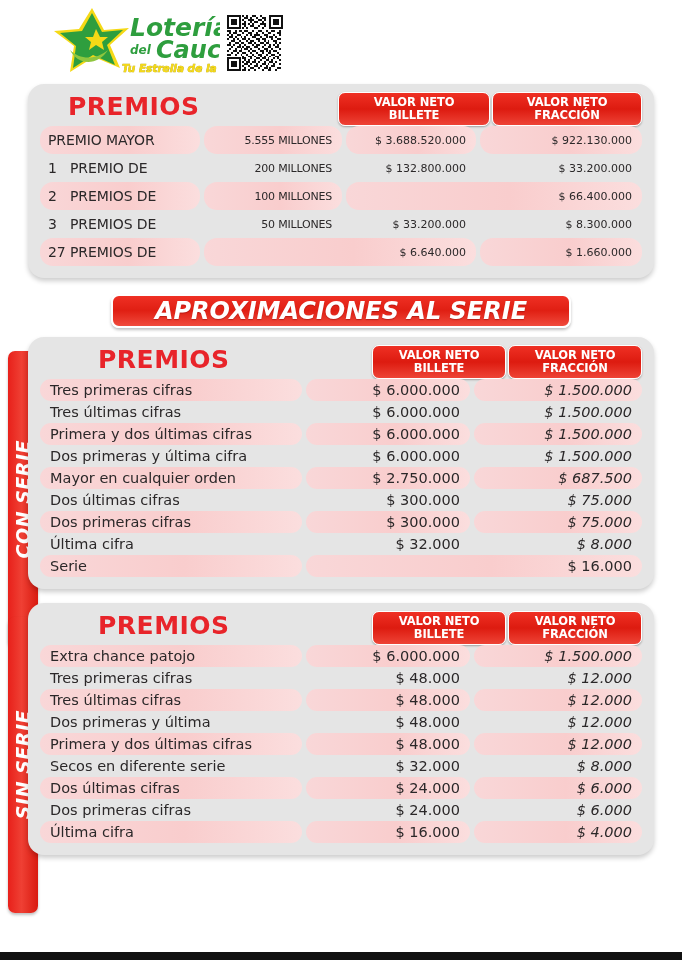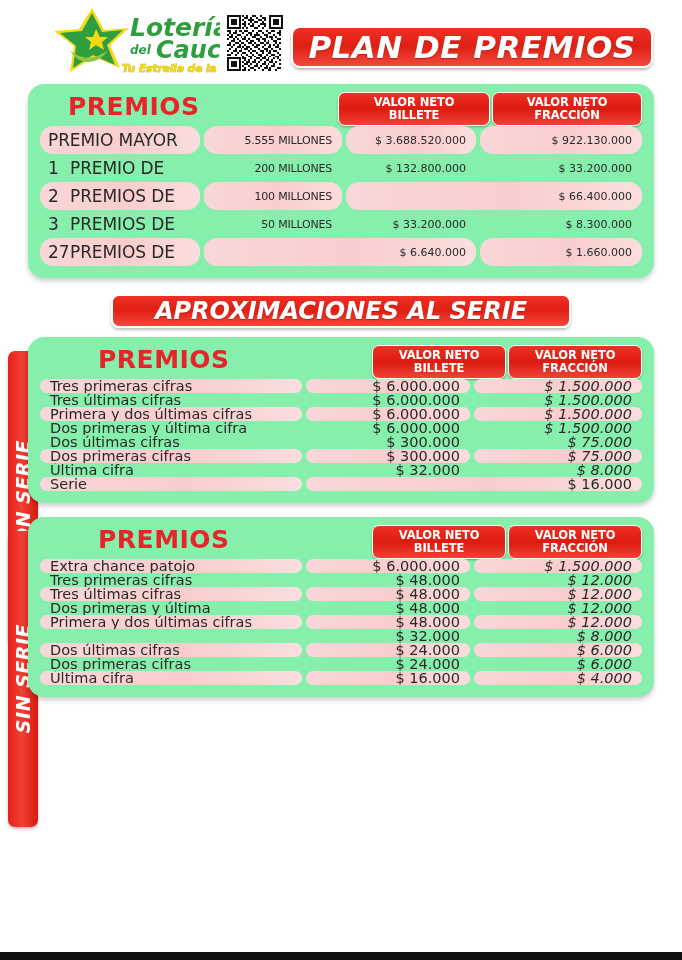--- a/index.html
+++ b/index.html
@@ -86,21 +86,21 @@
     font-size: 24px;
     color: #ffffff;
     text-shadow: 0 1px 1px rgba(120,0,0,.4);
     white-space: nowrap;
   }
 
   
   .card {
     position: relative;
     margin: 0 28px;
-    background: #86efac;
+    background: #e5e5e5;
     border-radius: 16px;
     box-shadow: 0 3px 5px rgba(0,0,0,.20);
     padding: 8px 12px 12px 12px;
     box-sizing: border-box;
   }
 
   .card-head {
     display: flex;
     align-items: flex-start;
     height: 34px;
@@ -157,21 +157,21 @@
     white-space: nowrap;
     overflow: hidden;
   }
   .row.alt .cell.fill {
     background: linear-gradient(90deg,#f9d7d8 0%, #f9cdcd 55%, #fbdede 100%);
   }
 
   
   .t1 .cell.c1 {
     flex: 0 0 160px;
-    font-size: 17px;
+    font-size: 14px;
     letter-spacing: -0.1px;
     padding: 12px 8px;
     justify-content: flex-start;
   }
   .t1 .cell.c1 .cnt {
     display: inline-block;
     width: 22px;
     text-align: left;
   }
   .t1 .cell.c2 { flex: 0 0 138px; justify-content: flex-end; letter-spacing:-0.2px;}
@@ -180,21 +180,21 @@
   .t1 .cell { font-size: 11px; }
   .t1 .row { height: 28px; }
   .t1 .premios-title { padding-left: 28px; }
   .t1 .badge { width: 152px; }
   .t1 .badge:last-child { width: 150px; }
 
   
   .t2 .cell.c1 { flex: 0 0 262px; justify-content: flex-start; }
   .t2 .cell.c2 { flex: 1 1 auto;  justify-content: flex-end; }
   .t2 .cell.c3 { flex: 0 0 168px; justify-content: flex-end; font-style: italic; }
-  .t2 .row { height: 14px; }
+  .t2 .row { height: 22px; }
   .t2 .badge { width: 134px; }
   .t2 .premios-title { padding-left: 58px; }
 
   
   .side-tab {
     position: absolute;
     left: 8px;
     width: 30px;
     border-radius: 7px;
     background: linear-gradient(90deg,#e8201a 0%, #ef4034 45%, #d91a10 100%);
@@ -458,23 +458,20 @@
         <rect x="8" y="28" width="2" height="1"></rect>
           <rect x="11" y="28" width="1" height="1"></rect>
         <rect x="14" y="28" width="1" height="1"></rect>
           <rect x="18" y="28" width="1" height="1"></rect>
         <rect x="21" y="28" width="2" height="1"></rect>
           <rect x="25" y="28" width="1" height="1"></rect>
       </g>
     </svg>
   </div>
 
-  <div class="title-banner">
-    <span>PLAN DE PREMIOS</span>
-  </div>
 </div>
 
 <div class="card t1">
   <div class="card-head">
     <div class="premios-title">PREMIOS</div>
     <div class="head-badges">
       <div class="badge">
         <span>VALOR NETO</span>
         <span class="l2">BILLETE</span>
       </div>
@@ -566,20 +563,25 @@
         </div>
         <div class="row alt">
           <div class="cell fill c1">Primera y dos últimas cifras</div>
           <div class="cell fill c2">$ 6.000.000</div>
           <div class="cell fill c3">$ 1.500.000</div>
         </div>
         <div class="row">
           <div class="cell fill c1">Dos primeras y última cifra</div>
           <div class="cell fill c2">$ 6.000.000</div>
           <div class="cell fill c3">$ 1.500.000</div>
+        </div>
+        <div class="row alt">
+          <div class="cell fill c1">Mayor en cualquier orden</div>
+          <div class="cell fill c2">$ 2.750.000</div>
+          <div class="cell fill c3">$ 687.500</div>
         </div>
         <div class="row">
           <div class="cell fill c1">Dos últimas cifras</div>
           <div class="cell fill c2">$ 300.000</div>
           <div class="cell fill c3">$ 75.000</div>
         </div>
         <div class="row alt">
           <div class="cell fill c1">Dos primeras cifras</div>
           <div class="cell fill c2">$ 300.000</div>
           <div class="cell fill c3">$ 75.000</div>
@@ -636,20 +638,21 @@
           <div class="cell fill c1">Dos primeras y última</div>
           <div class="cell fill c2">$ 48.000</div>
           <div class="cell fill c3">$ 12.000</div>
         </div>
         <div class="row alt">
           <div class="cell fill c1">Primera y dos últimas cifras</div>
           <div class="cell fill c2">$ 48.000</div>
           <div class="cell fill c3">$ 12.000</div>
         </div>
         <div class="row">
+          <div class="cell fill c1">Secos en diferente serie</div>
           <div class="cell fill c2">$ 32.000</div>
           <div class="cell fill c3">$ 8.000</div>
         </div>
         <div class="row alt">
           <div class="cell fill c1">Dos últimas cifras</div>
           <div class="cell fill c2">$ 24.000</div>
           <div class="cell fill c3">$ 6.000</div>
         </div>
         <div class="row">
           <div class="cell fill c1">Dos primeras cifras</div>

